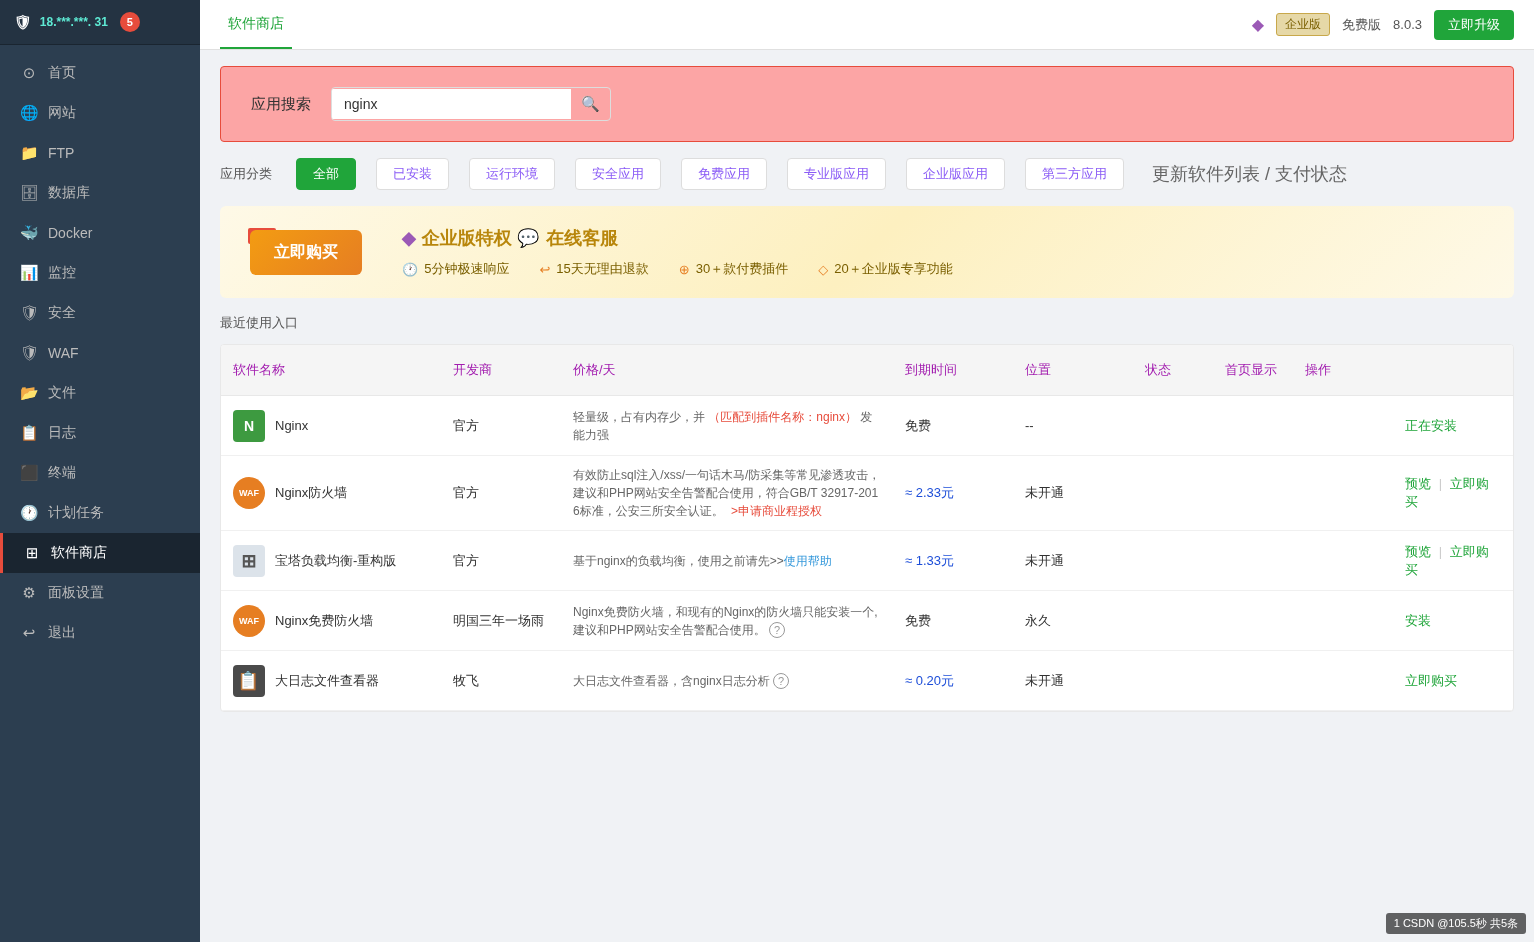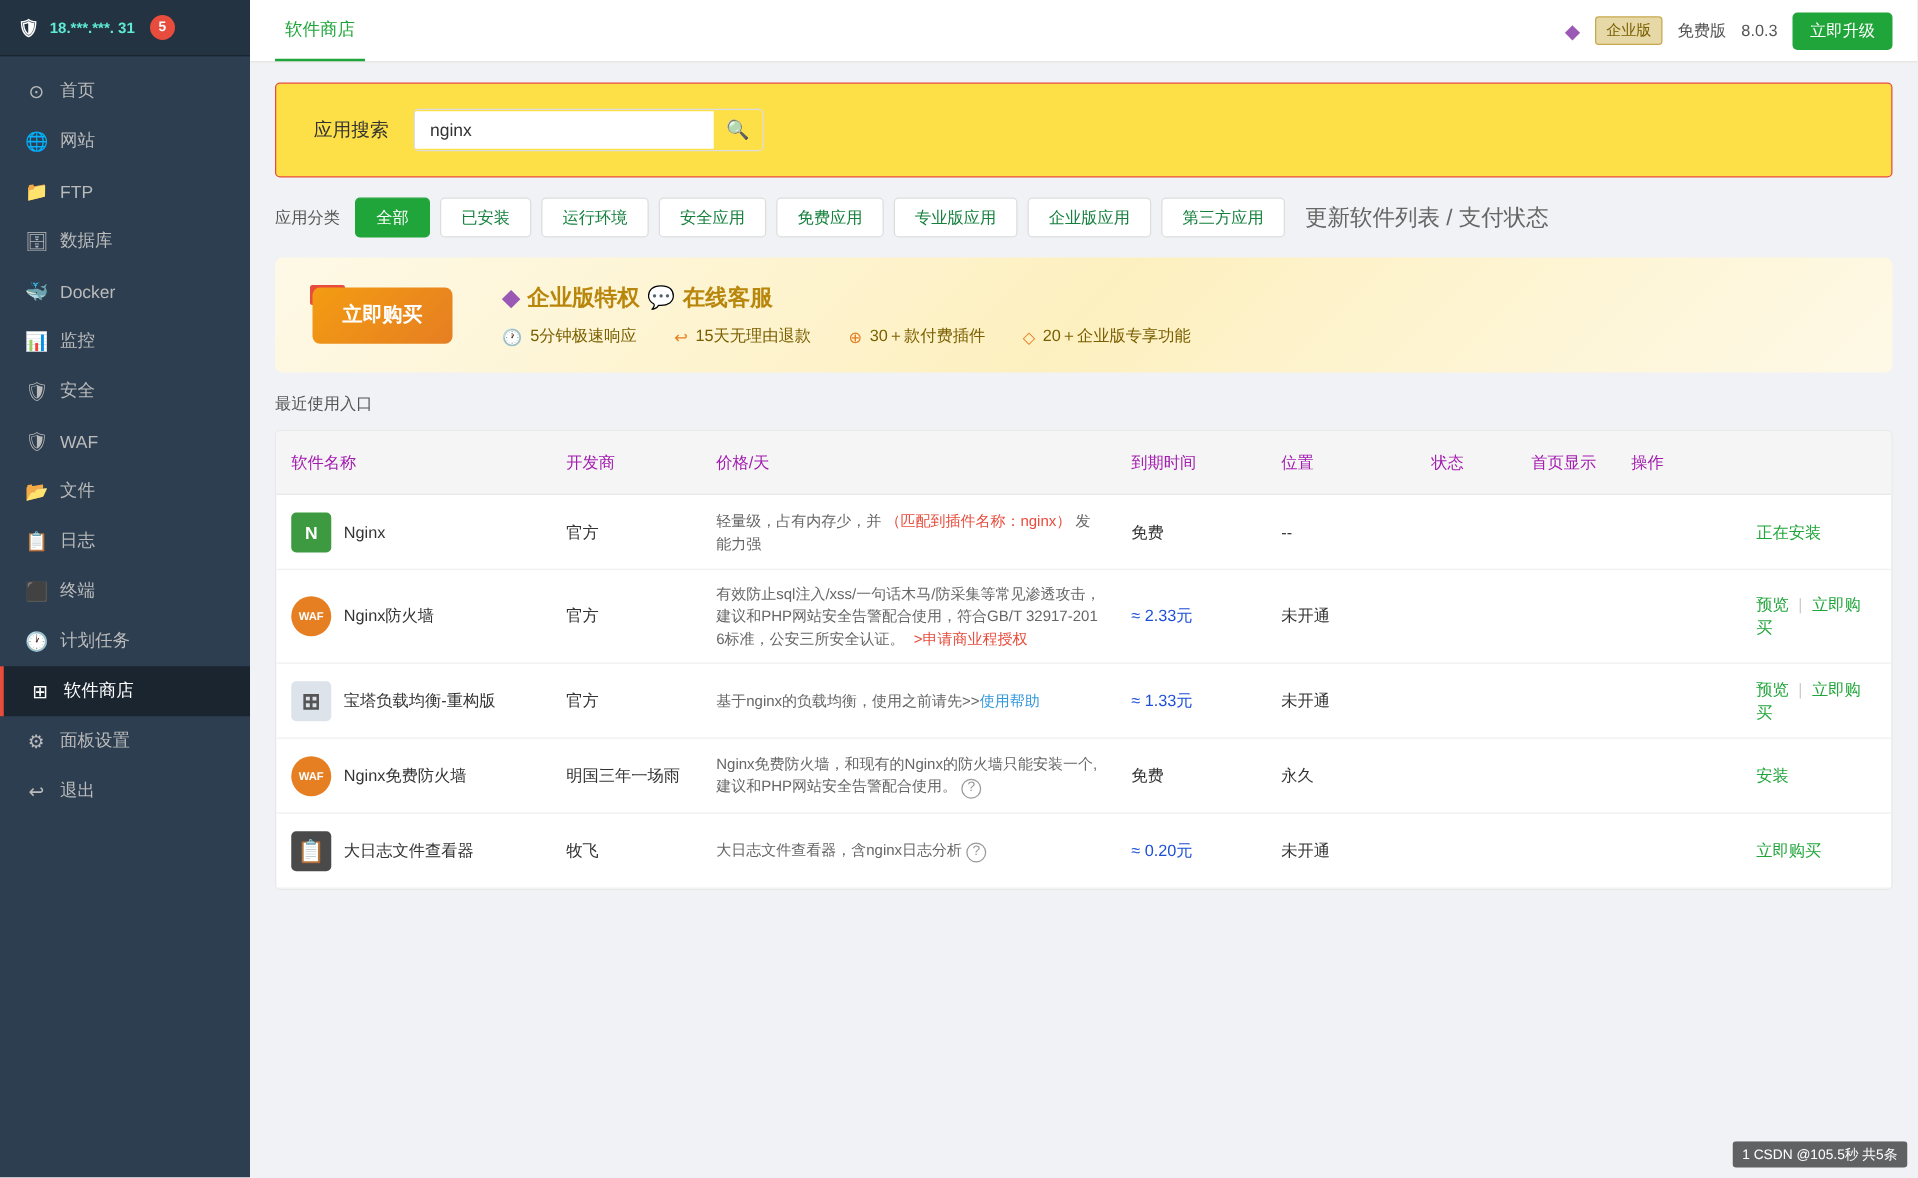--- a/index.html
+++ b/index.html
@@ -110,21 +110,21 @@
       border-radius: 4px;
       cursor: pointer;
       font-size: 13px;
     }
 
     
     .content { flex: 1; overflow-y: auto; padding: 16px 20px; }
 
     
     .search-section {
-      background: #fde047;
+      background: #fca5a5;
       border: 1px solid #e74c3c;
       border-radius: 4px;
       padding: 20px 30px;
       margin-bottom: 16px;
       display: flex;
       align-items: center;
       gap: 20px;
     }
     .search-label { font-size: 15px; color: #333; white-space: nowrap; }
     .search-input-wrapper {
@@ -149,33 +149,33 @@
       padding: 7px 10px;
       cursor: pointer;
       color: #666;
       font-size: 15px;
     }
 
     
     .category-bar {
       display: flex;
       align-items: center;
-      gap: 8px;
+      gap: 20px;
       margin-bottom: 16px;
       flex-wrap: wrap;
     }
     .category-label { color: #555; font-size: 13px; margin-right: 4px; }
     .category-btn {
       padding: 6px 16px;
       border-radius: 4px;
       border: 1px solid #ddd;
       background: #fff;
       cursor: pointer;
       font-size: 13px;
-      color: #15803d;
+      color: #8b5cf6;
     }
     .category-btn.active {
       background: #20a53a;
       color: #fff;
       border-color: #20a53a;
     }
     .category-link {
       color: #666;
       font-size: 18px;
       cursor: pointer;

